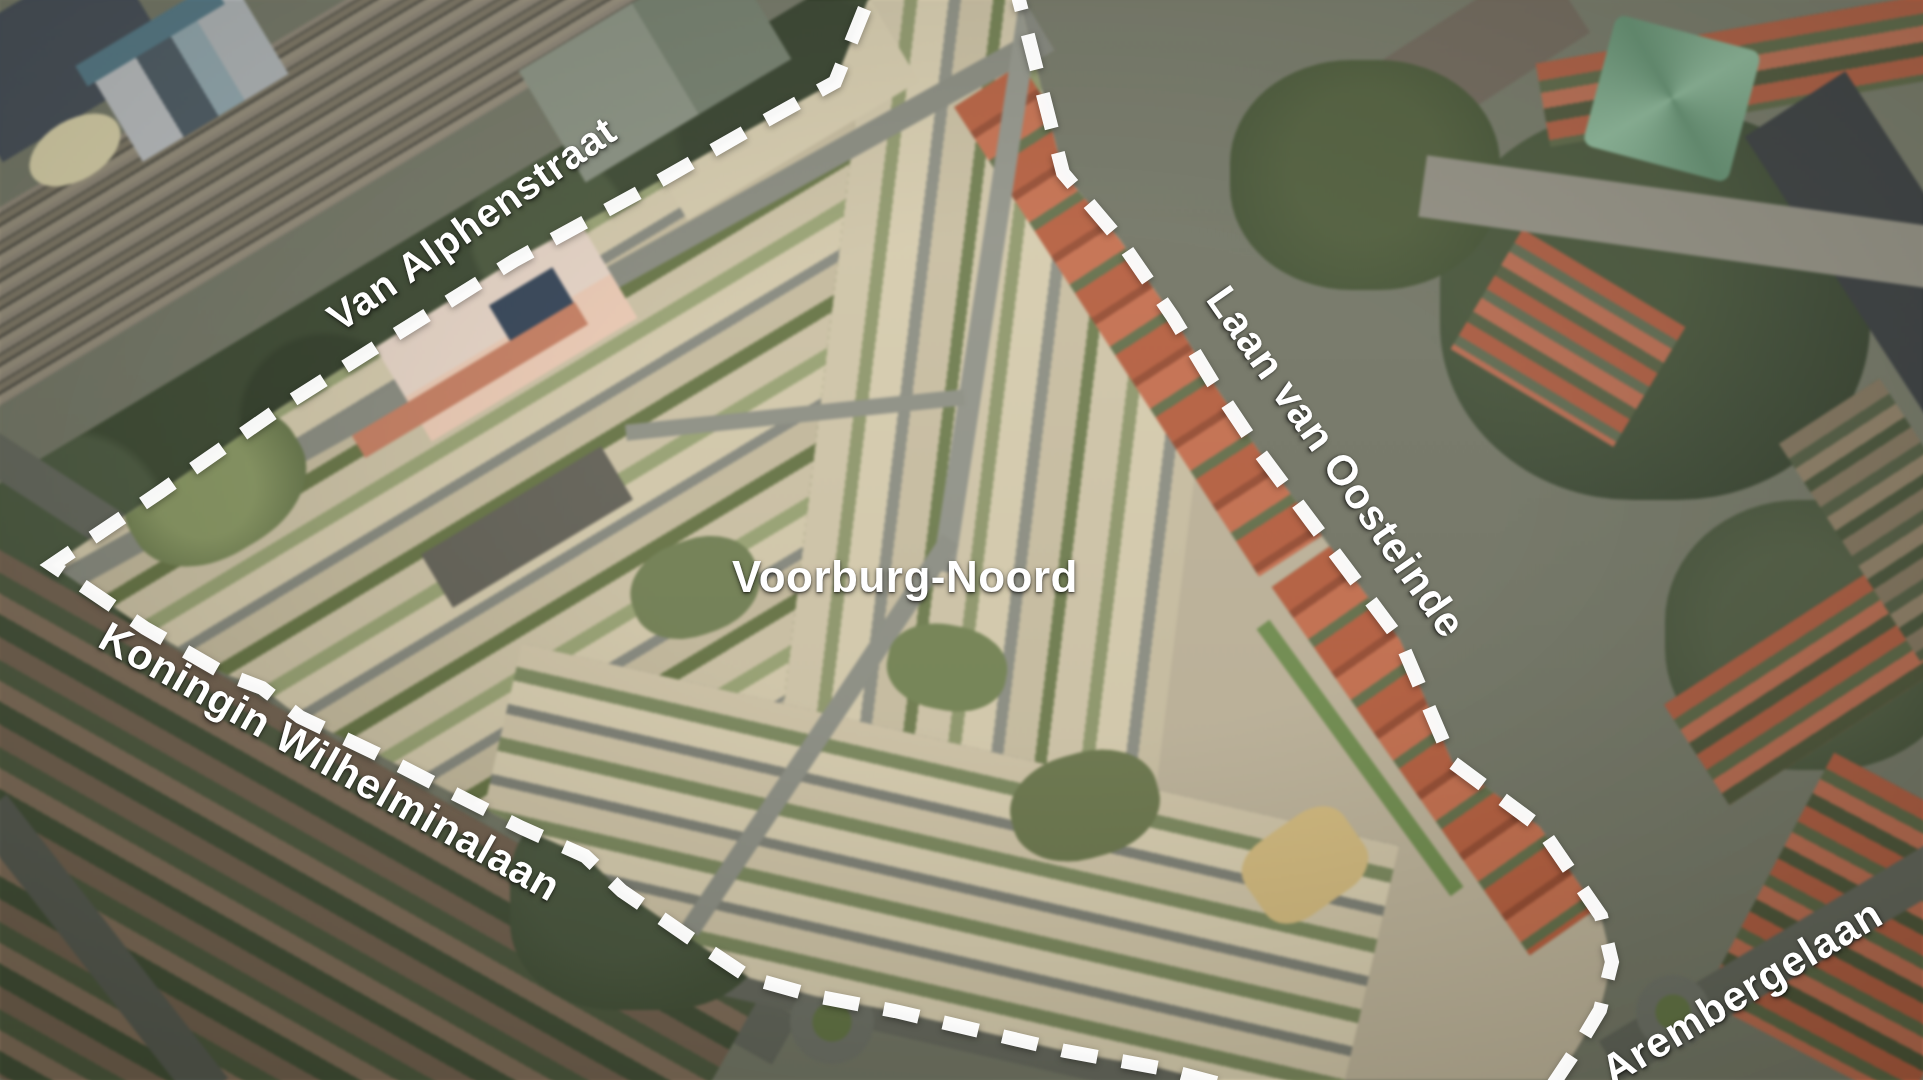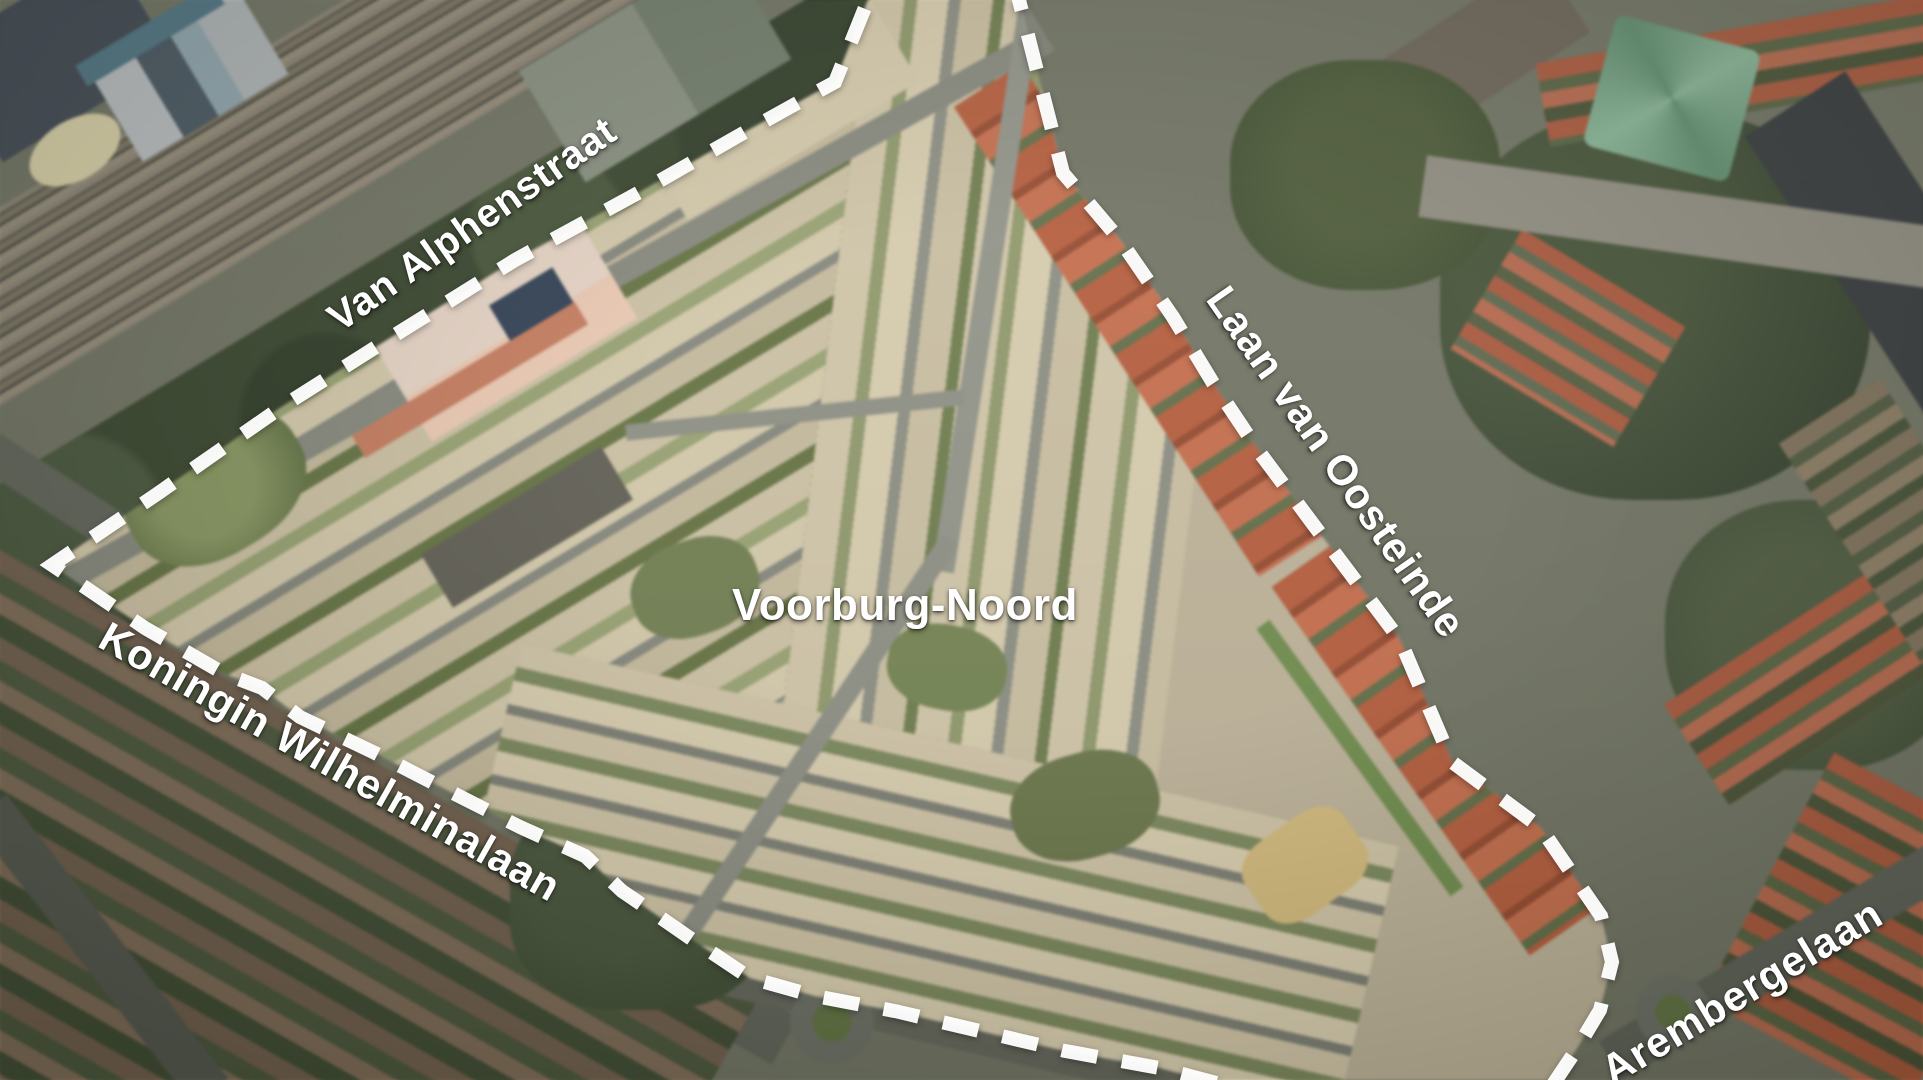--- a/index.html
+++ b/index.html
@@ -97,21 +97,21 @@
     filter:drop-shadow(0 2px 3px rgba(0,0,0,0.35));}
   
   .lbl{position:absolute;color:#ffffff;font-weight:bold;white-space:nowrap;
     text-shadow:0 2px 5px rgba(0,0,0,.55),0 1px 2px rgba(0,0,0,.45);
     transform-origin:center;letter-spacing:1px;}
   .lbl-va{left:472px;top:224px;font-size:40px;transform:translate(-50%,-50%) rotate(-35deg);}
   .lbl-oost{left:1336px;top:462px;font-size:42px;transform:translate(-50%,-50%) rotate(55deg);}
   .lbl-kw{left:330px;top:762px;font-size:42px;transform:translate(-50%,-50%) rotate(29.5deg);}
   .lbl-arem{left:1742px;top:992px;font-size:42px;transform:translate(-50%,-50%) rotate(-31deg);}
   .lbl-area{left:905px;top:577px;font-size:44px;line-height:1.18;text-align:center;
-    transform:translate(-50%,-50%);letter-spacing:0.5px;margin-top:28px;}
+    transform:translate(-50%,-50%);letter-spacing:0.5px;}
 </style>
 </head>
 <body>
 
 <div id="stage">
 
   <div class="terrain">
 
     <div class="pc rail"></div>
     <div class="pc treenw"></div>

